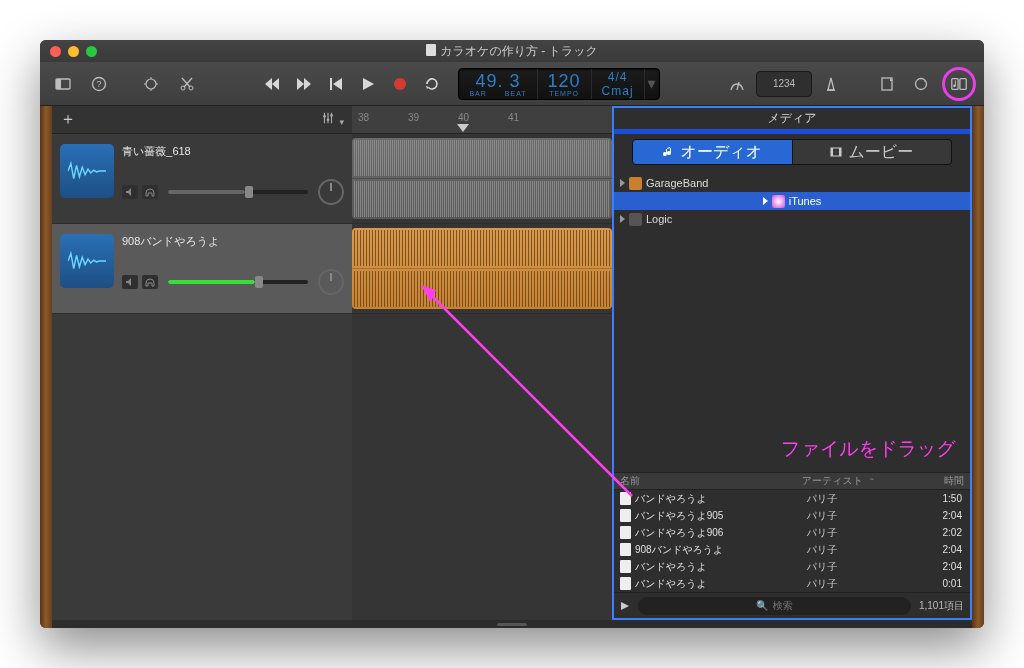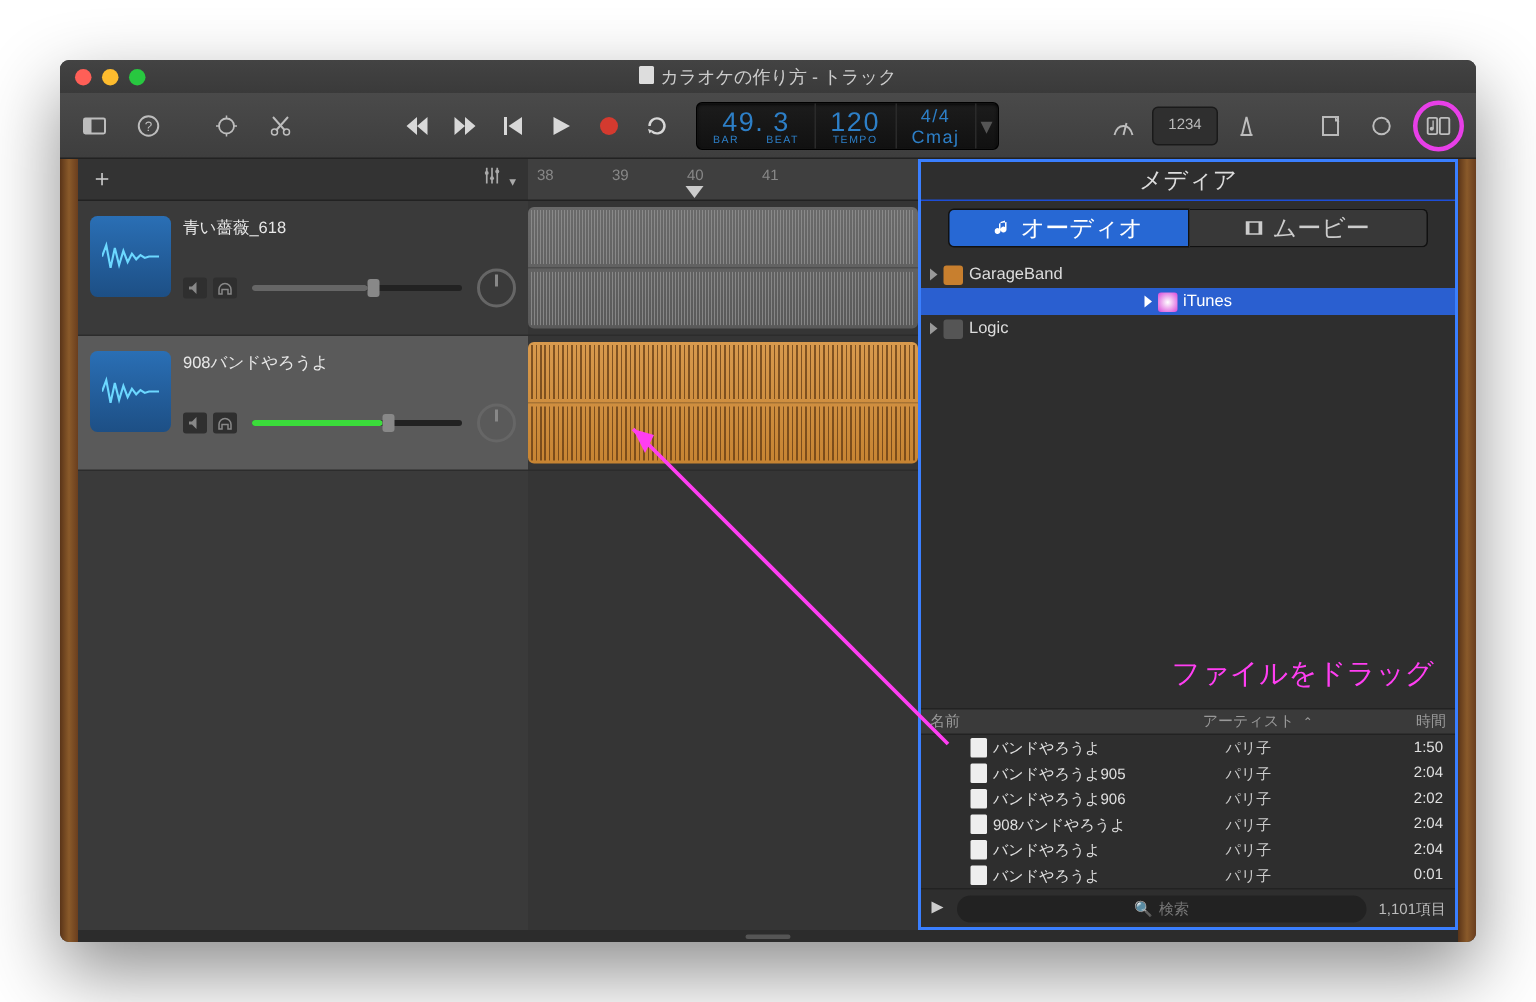--- a/index.html
+++ b/index.html
@@ -19,21 +19,21 @@
   .tp { width:28px;height:28px;display:flex;align-items:center;justify-content:center;color:#d8d8d8;}
   .tp svg{width:16px;height:16px;fill:#d8d8d8;}
   .rec svg circle{fill:#d43a2f;}
   .lcd { height:32px; background: linear-gradient(#1c1c1c,#111); border:1px solid #000; border-radius:4px; display:flex; align-items:stretch; margin:0 6px; box-shadow:inset 0 1px 2px rgba(0,0,0,.7);}
   .lcd-seg{display:flex;flex-direction:column;align-items:center;justify-content:center;padding:0 10px;border-right:1px solid #2a2a2a;}
   .lcd-seg:last-child{border-right:none;}
   .lcd-big{color:#2d7fc7;font-size:18px;font-weight:300;letter-spacing:1px;}
   .lcd-lab{color:#2d7fc7;font-size:7px;letter-spacing:1px;margin-top:-2px;text-transform:uppercase;}
   .lcd-caret{width:14px;display:flex;align-items:center;justify-content:center;color:#555;}
   .rightbtns{display:flex;gap:4px;align-items:center;}
-  .notes-btn{width:44px;height:26px;background:#2f2f2f;border:1px solid #1a1a1a;border-radius:4px;color:#bbb;font-size:10px;display:flex;align-items:center;justify-content:center;}
+  .notes-btn{width:56px;height:26px;background:#2f2f2f;border:1px solid #1a1a1a;border-radius:4px;color:#bbb;font-size:10px;display:flex;align-items:center;justify-content:center;}
   .media-highlight{width:34px;height:34px;border:3px solid #e83fe8;border-radius:50%;display:flex;align-items:center;justify-content:center;margin-left:2px;}
   .media-highlight svg{width:18px;height:18px;fill:#bdbdbd;}
 
   .body { flex:1; display:flex; overflow:hidden; }
   .wood{width:12px;background:linear-gradient(90deg,#5a3418,#8a5a2a,#6a3e1e);}
   .center{flex:1;display:flex;flex-direction:column;}
   .arrange{flex:1;display:flex;overflow:hidden;}
   .trackhead{width:300px;background:#3a3a3a;display:flex;flex-direction:column;}
   .th-top{height:28px;background:#333;display:flex;align-items:center;justify-content:space-between;padding:0 8px;border-bottom:1px solid #222;}
   .plus{color:#ccc;font-size:16px;}
@@ -60,41 +60,41 @@
   .region{position:absolute;top:4px;bottom:4px;left:0;right:0;border-radius:4px;overflow:hidden;display:flex;flex-direction:column;}
   .reg-gray{background:linear-gradient(#6a6a6a,#595959);}
   .reg-orange{background:linear-gradient(#d89a4e,#c78432);}
   .wave-half{flex:1;position:relative;border-top:1px solid rgba(0,0,0,.2);}
   .wave-half:first-child{border-top:none;}
   .wv{position:absolute;inset:2px;opacity:.7;}
   .reg-gray .wv{background:repeating-linear-gradient(90deg,#999 0 1px,transparent 1px 2px);mask:linear-gradient(#000,#000);}
   .reg-orange .wv{background:repeating-linear-gradient(90deg,#5a3410 0 1px,transparent 1px 3px);}
 
   .media{width:360px;background:#2e2e2e;border:2px solid #3a7fff;display:flex;flex-direction:column;}
-  .media-title{height:26px;display:flex;align-items:center;justify-content:center;color:#ddd;font-size:16px;border-bottom:1px solid #1d4ed8;}
+  .media-title{height:26px;display:flex;align-items:center;justify-content:center;color:#ddd;font-size:12px;border-bottom:5px solid #1d4ed8;}
   .tabs{height:36px;display:flex;align-items:center;justify-content:center;gap:0;padding:5px 18px;}
   .tab{flex:1;height:26px;display:flex;align-items:center;justify-content:center;gap:6px;font-size:16px;border:1px solid #111;background:#383838;color:#ccc;}
   .tab:first-child{border-radius:4px 0 0 4px;}
   .tab:last-child{border-radius:0 4px 4px 0;border-left:none;}
   .tab.active{background:#2768d4;color:#fff;}
   .tab svg{width:12px;height:12px;fill:currentColor;}
   .tree{padding:4px 0;font-size:11px;color:#ddd;}
   .tree-row{display:flex;align-items:center;height:18px;padding:0 6px;gap:4px;}
   .tree-row.sel{background:#2a5fd0;color:#fff;justify-content:center;}
   .tri{width:0;height:0;border-top:4px solid transparent;border-bottom:4px solid transparent;border-left:5px solid #999;}
   .tree .ico{width:13px;height:13px;border-radius:2px;}
   .ico-gb{background:#c87f2e;}
   .ico-it{background:radial-gradient(#fff,#d844d8);}
   .ico-lg{background:#555;}
   .media-spacer{flex:1;position:relative;}
   .annot{position:absolute;right:14px;bottom:10px;color:#ff3ef2;font-size:19px;font-weight:500;}
   .list-head{display:flex;height:18px;background:#3a3a3a;font-size:10px;color:#999;border-top:1px solid #222;border-bottom:1px solid #222;}
   .lh{display:flex;align-items:center;padding:0 6px;}
   .lh-name{flex:1.6;} .lh-art{flex:1;} .lh-time{width:56px;justify-content:flex-end;}
-  .list{overflow:hidden;margin-left:27px;}
+  .list{overflow:hidden;}
   .lrow{display:flex;height:17px;font-size:10px;color:#e0e0e0;align-items:center;}
   .lrow .doc{width:11px;height:13px;background:#eee;border-radius:1px;margin:0 4px 0 6px;flex-shrink:0;}
   .lrow .nm{flex:1.6;white-space:nowrap;overflow:hidden;}
   .lrow .ar{flex:1;color:#ccc;}
   .lrow .tm{width:56px;text-align:right;padding-right:8px;}
   .media-foot{height:26px;display:flex;align-items:center;border-top:1px solid #222;padding:0 6px;gap:8px;}
   .mf-play svg{width:10px;height:10px;fill:#ccc;}
   .mf-search{flex:1;height:18px;background:#222;border-radius:9px;display:flex;align-items:center;justify-content:center;color:#777;font-size:10px;gap:4px;}
   .mf-count{color:#bbb;font-size:10px;}
 

